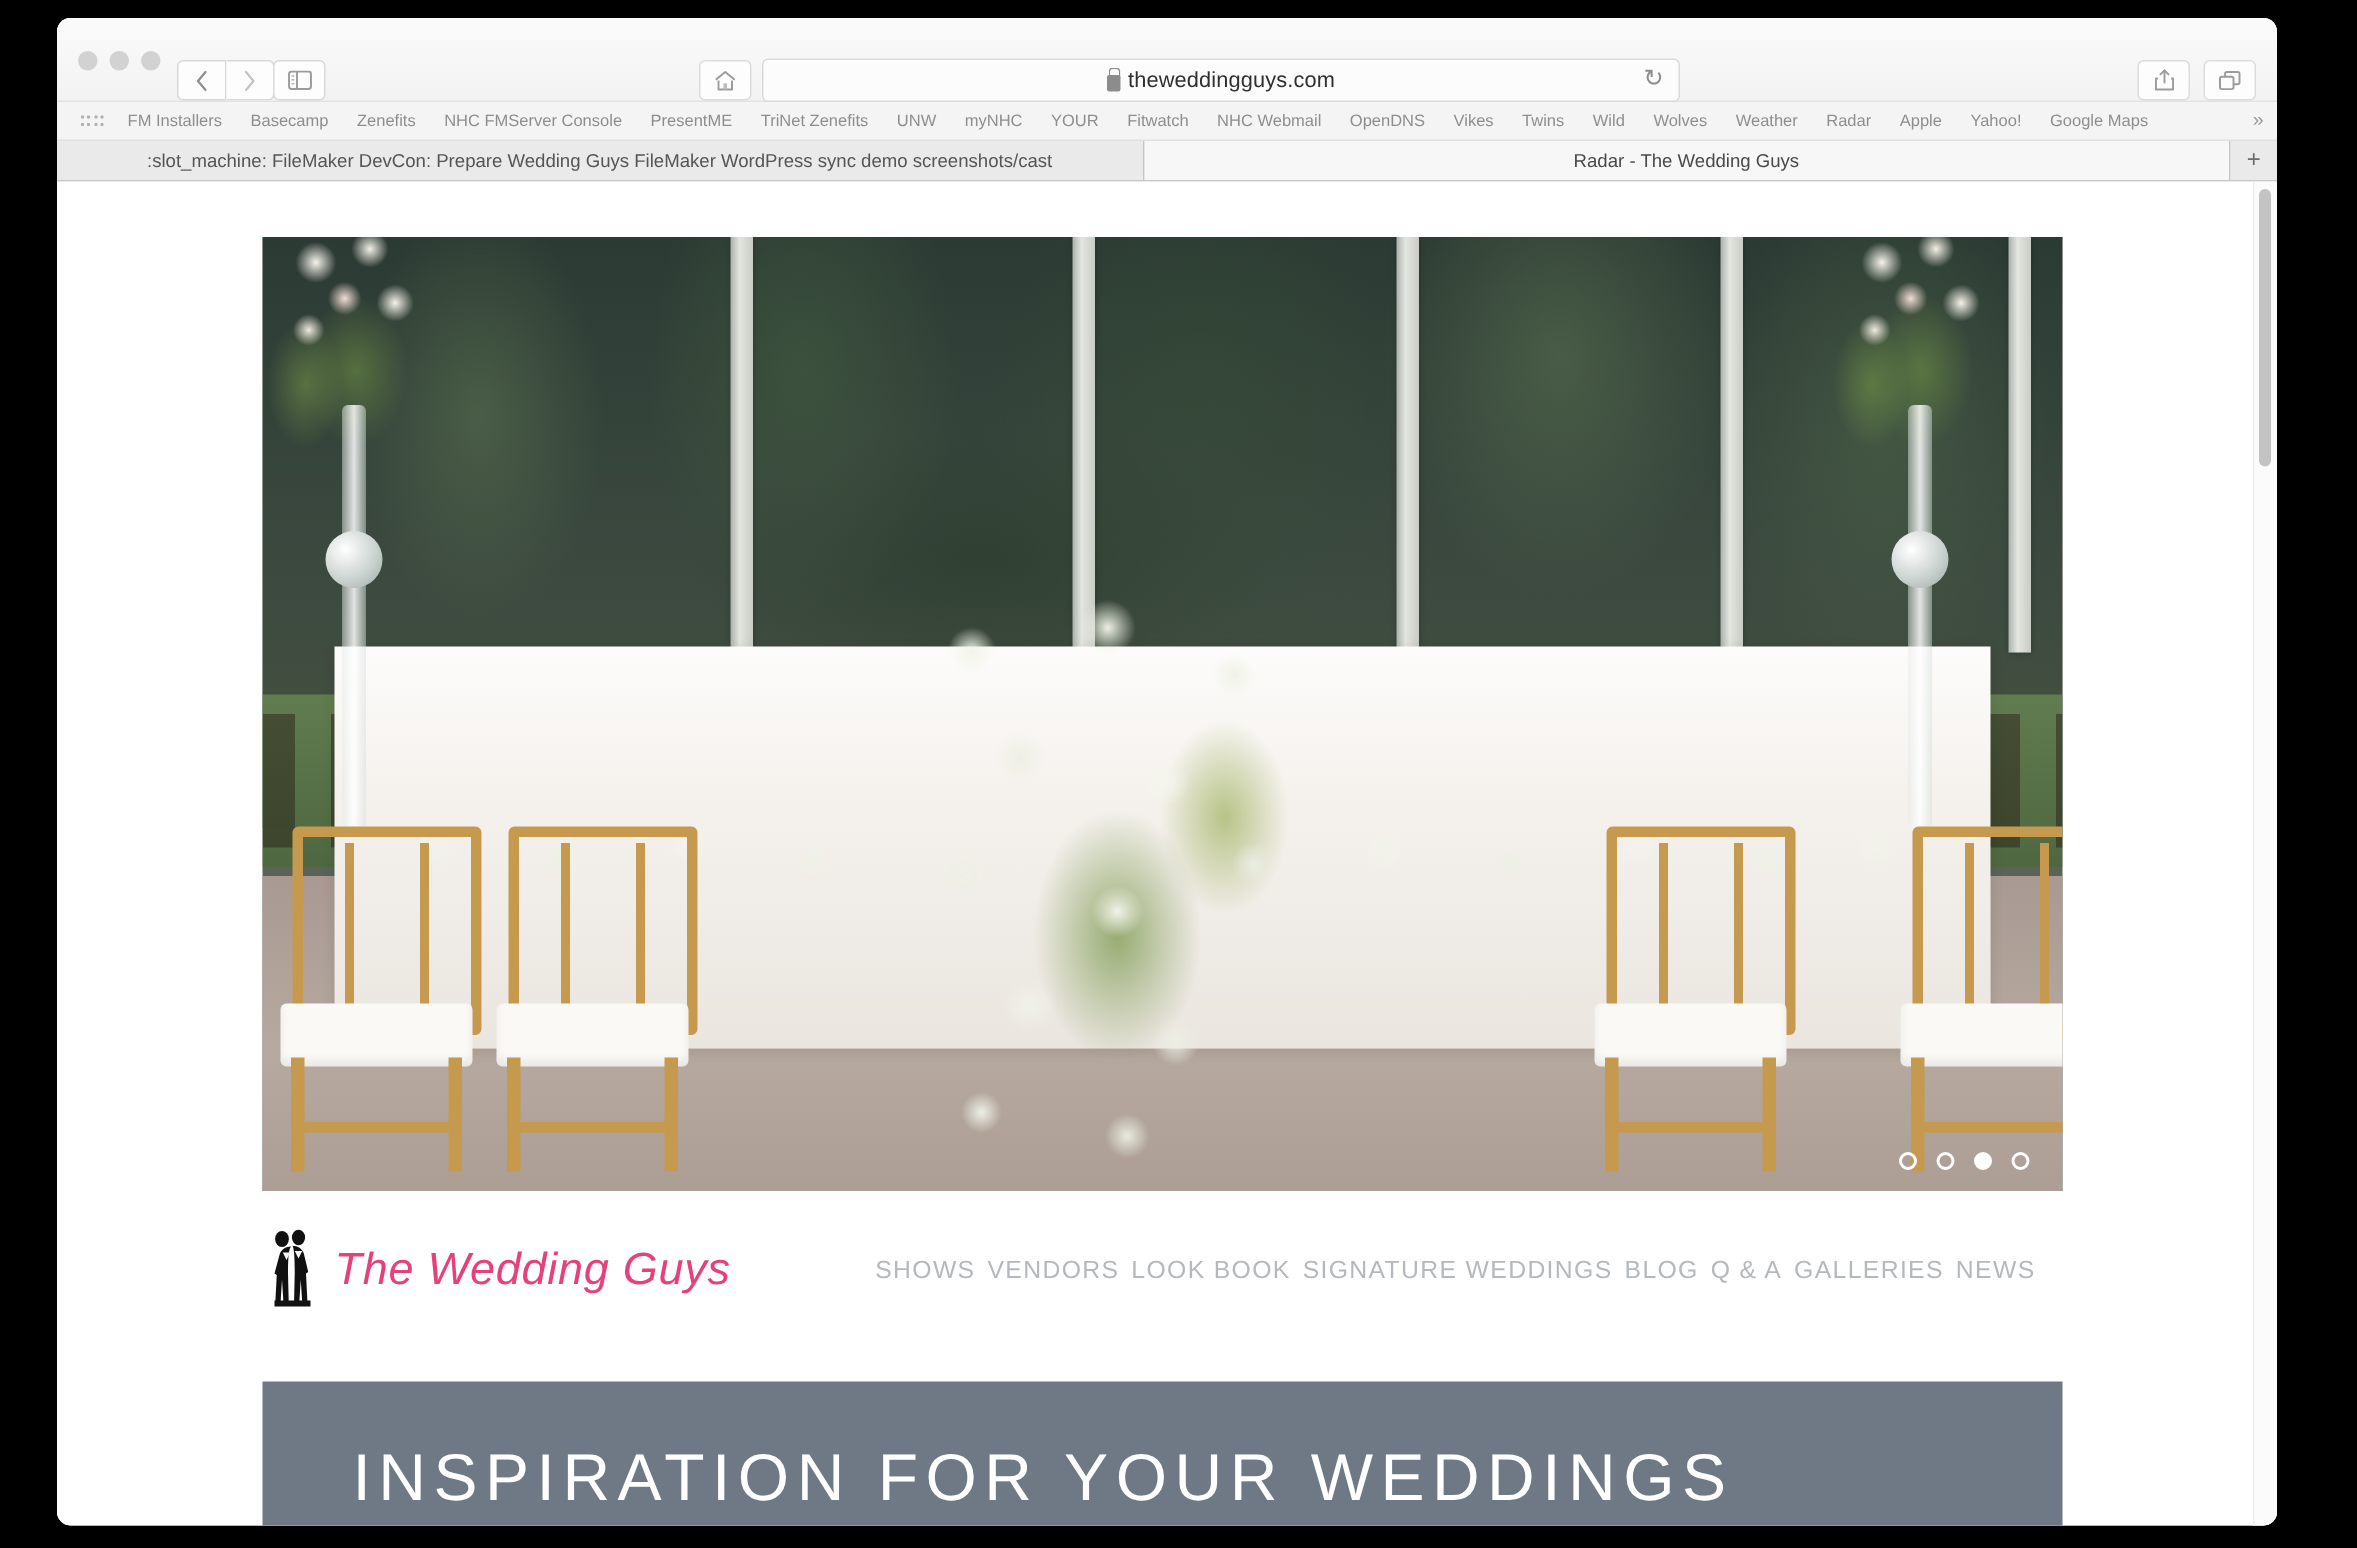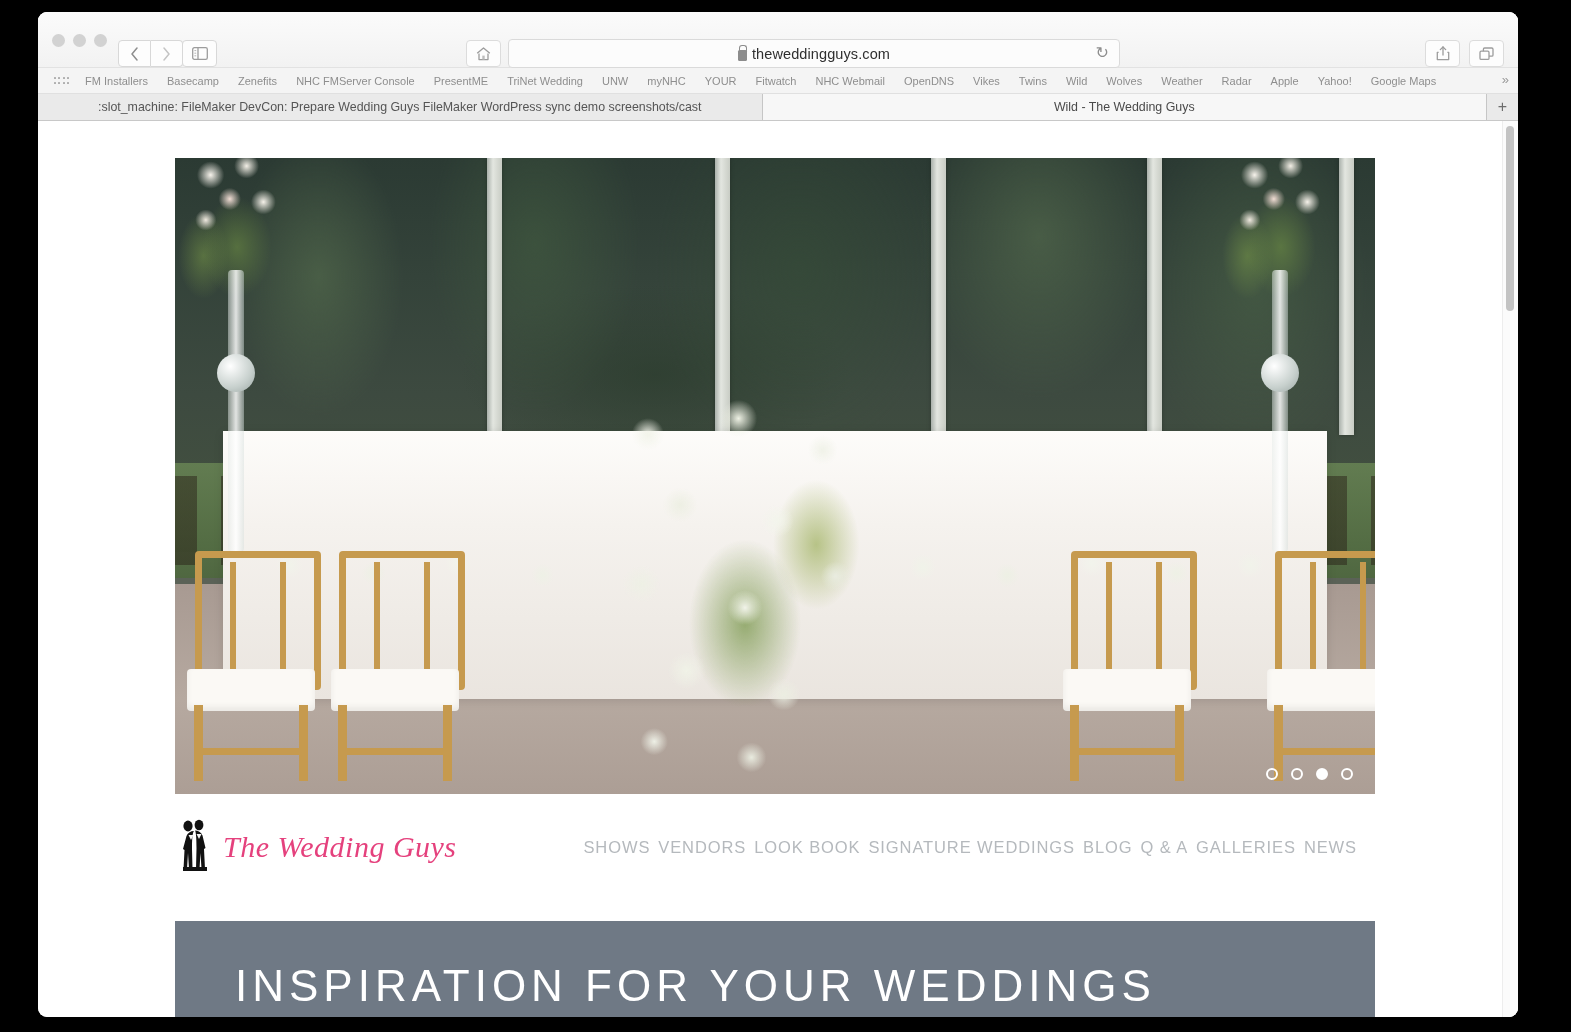--- a/index.html
+++ b/index.html
@@ -494,21 +494,21 @@
     display: flex;
     align-items: center;
   }
   .logo {
     display: flex;
     align-items: center;
     gap: 10px;
   }
   .logo-figs { width: 38px; height: 56px; flex: none; }
   .logo-script {
-    font-family: Liberation Serif, serif;
+    font-family: Liberation Sans, sans-serif;
     font-style: italic;
     font-size: 30px;
     color: #e5417d;
     letter-spacing: 0.5px;
     white-space: nowrap;
   }
   .sitenav {
     margin-left: auto;
     display: flex;
     align-items: center;
@@ -621,21 +621,21 @@
         <i></i>
         <i></i>
         <i></i>
         <i></i>
     </span>
     <span class="bm">FM Installers</span>
     <span class="bm">Basecamp</span>
     <span class="bm">Zenefits</span>
     <span class="bm">NHC FMServer Console</span>
     <span class="bm">PresentME</span>
-    <span class="bm">TriNet Wedding</span>
+    <span class="bm">TriNet Zenefits</span>
     <span class="bm">UNW</span>
     <span class="bm">myNHC</span>
     <span class="bm">YOUR</span>
     <span class="bm">Fitwatch</span>
     <span class="bm">NHC Webmail</span>
     <span class="bm">OpenDNS</span>
     <span class="bm">Vikes</span>
     <span class="bm">Twins</span>
     <span class="bm">Wild</span>
     <span class="bm">Wolves</span>
@@ -643,21 +643,21 @@
     <span class="bm">Radar</span>
     <span class="bm">Apple</span>
     <span class="bm">Yahoo!</span>
     <span class="bm">Google Maps</span>
 
     <span class="bm-more">»</span>
   </div>
 
   <div class="tabbar">
     <div class="tab">:slot_machine: FileMaker DevCon: Prepare Wedding Guys FileMaker WordPress sync demo screenshots/cast</div>
-    <div class="tab active">Wild - The Wedding Guys</div>
+    <div class="tab active">Radar - The Wedding Guys</div>
     <div class="newtab">+</div>
   </div>
 
   <div class="viewport">
 
     <div class="page">
 
       <div class="hero">
         <div class="hero-img">
           <div class="backdrop"></div>

